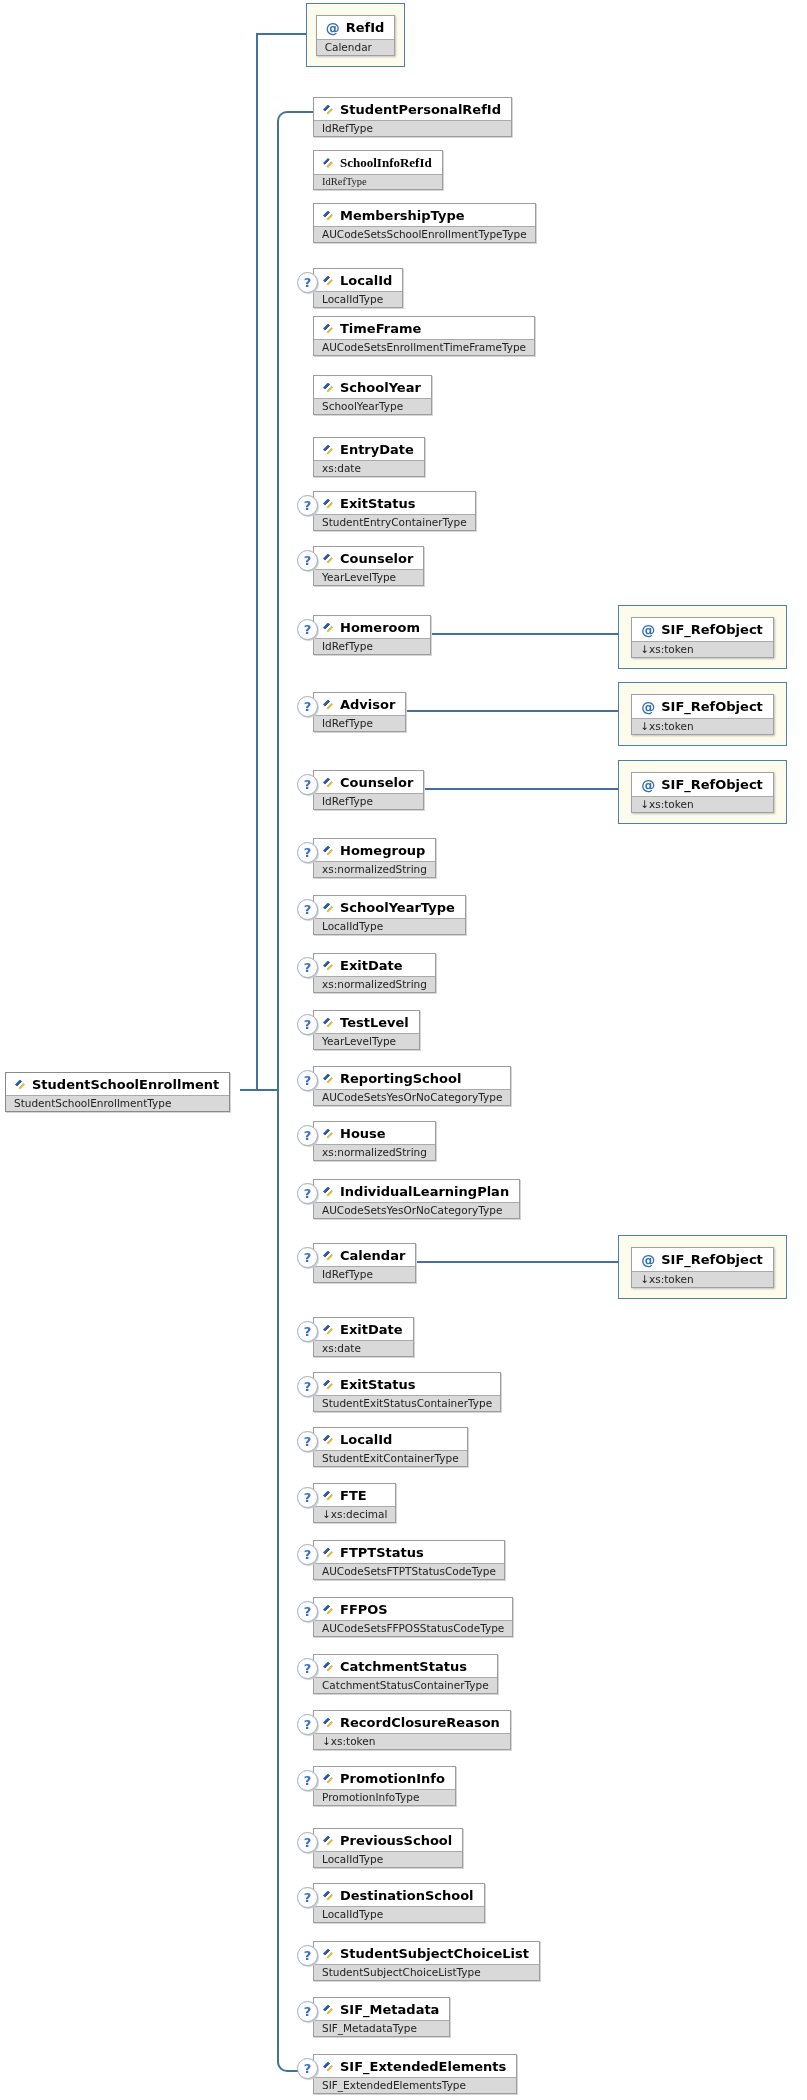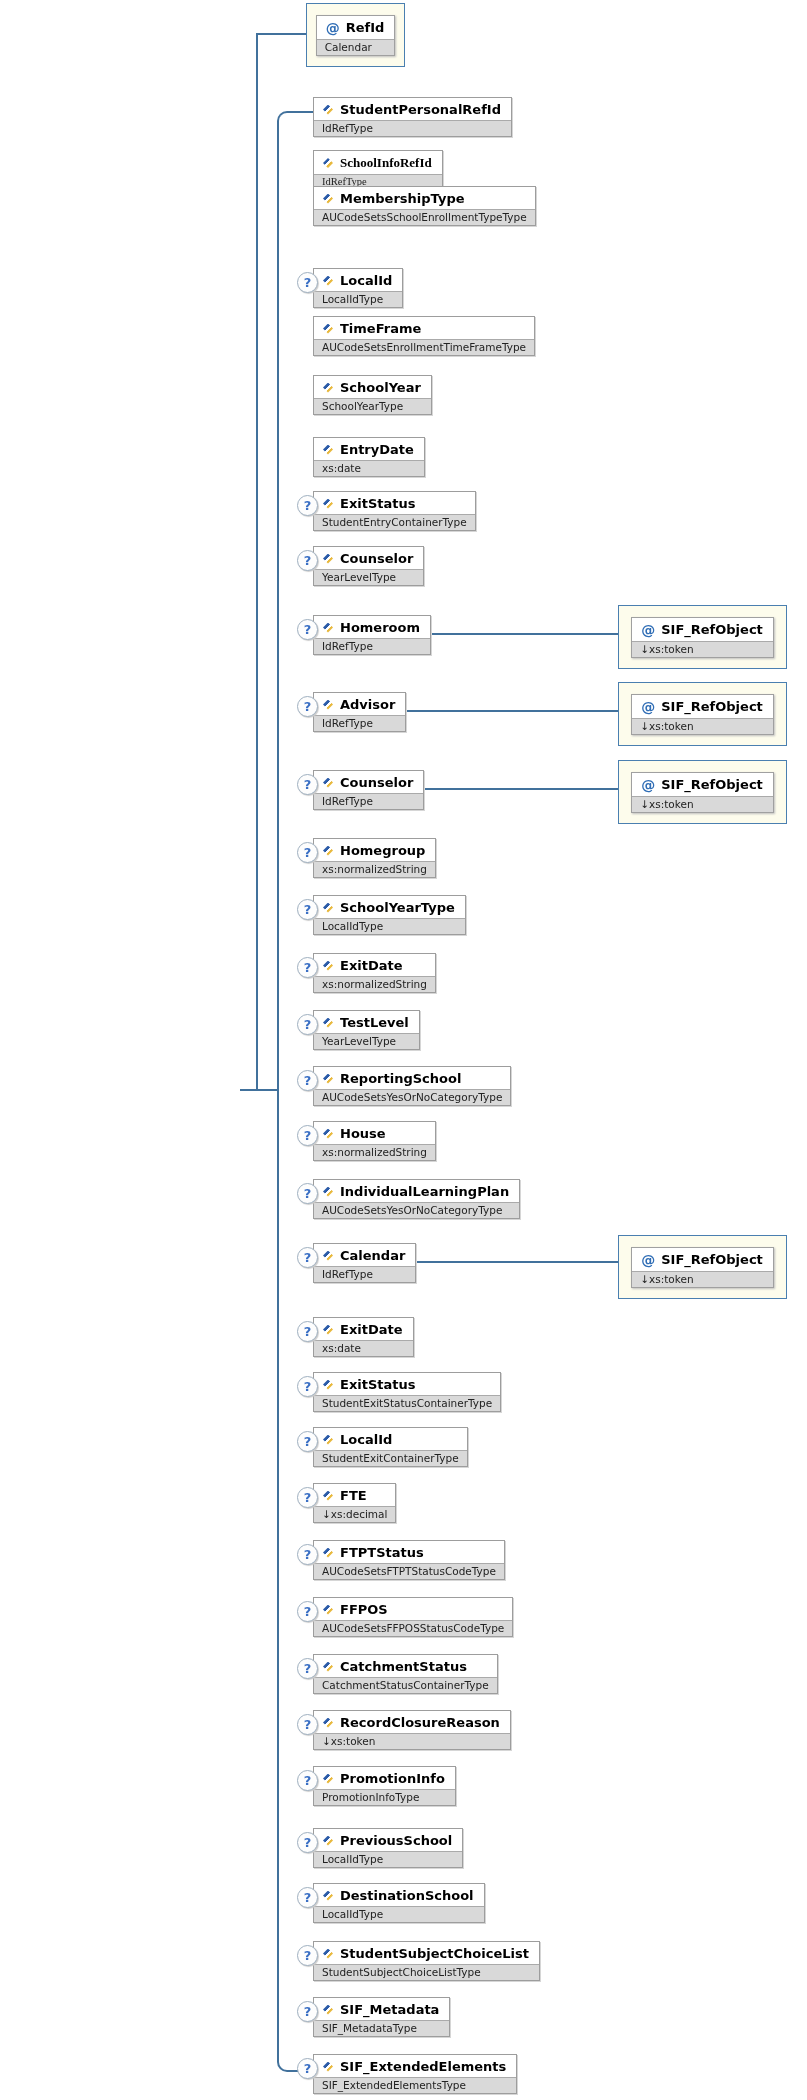--- a/index.html
+++ b/index.html
@@ -47,41 +47,50 @@
   <div class="vline" style="left:256px;top:33px;height:1058px;"></div>
   <div class="hline" style="left:240px;top:1089px;width:39px;"></div>
   <div class="trunk2" style="left:277px;top:111px;width:36px;height:1957px;"></div>
   <div id="ref-lines">
       <div class="hline" style="left: 395px; width: 223px; top: 633px;"></div>
       <div class="hline" style="left: 395px; width: 223px; top: 710px;"></div>
       <div class="hline" style="left: 395px; width: 223px; top: 788px;"></div>
       <div class="hline" style="left: 395px; width: 223px; top: 1261px;"></div>
     </div>
 
+  <div class="node-wrap" style="left:5px;top:1072px;">
+    <div class="ebox" style="border-color:#8a8a8a;">
+      <div class="ebox-title">
+        <span class="diamond"></span>
+        <span>StudentSchoolEnrollment</span>
+      </div>
+      <div class="ebox-type">StudentSchoolEnrollmentType</div>
+    </div>
+  </div>
 
   <div class="attr-container" style="left:306px;top:3px;width:97px;height:62px;">
     <div class="ebox">
       <div class="ebox-title">
         <span class="at-icon">@</span>
         <span>RefId</span>
       </div>
       <div class="ebox-type">Calendar</div>
     </div>
   </div>
 
   <div id="nodes-layer">
       <div class="node-wrap" style="left: 313px; top: 97px;"><div class="ebox"><div class="ebox-title">
             <span class="diamond"></span>
             <span>StudentPersonalRefId</span>
           </div><div class="ebox-type">IdRefType</div></div></div>
       <div class="node-wrap" style="left: 313px; top: 150px; font-family: Liberation Serif, serif;"><div class="ebox"><div class="ebox-title">
             <span class="diamond"></span>
             <span>SchoolInfoRefId</span>
           </div><div class="ebox-type">IdRefType</div></div></div>
-      <div class="node-wrap" style="left: 313px; top: 186px;"><div class="ebox"><div class="ebox-title">
+      <div class="node-wrap" style="left: 313px; top: 203px;"><div class="ebox"><div class="ebox-title">
             <span class="diamond"></span>
             <span>MembershipType</span>
           </div><div class="ebox-type">AUCodeSetsSchoolEnrollmentTypeType</div></div></div>
       <div class="node-wrap" style="left: 313px; top: 268px;"><span class="opt-badge">?</span><div class="ebox"><div class="ebox-title">
             <span class="diamond"></span>
             <span>LocalId</span>
           </div><div class="ebox-type">LocalIdType</div></div></div>
       <div class="node-wrap" style="left: 313px; top: 316px;"><div class="ebox"><div class="ebox-title">
             <span class="diamond"></span>
             <span>TimeFrame</span>

